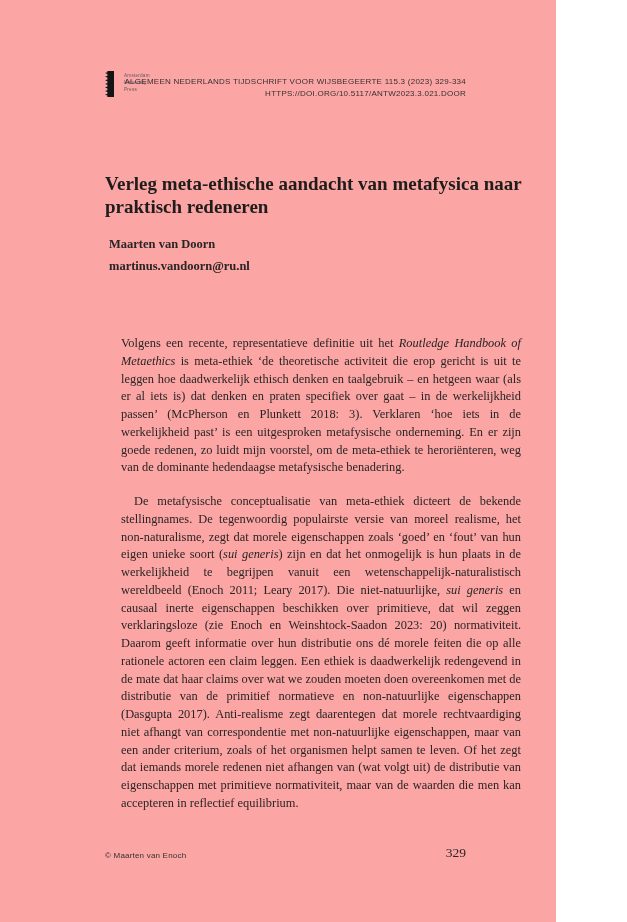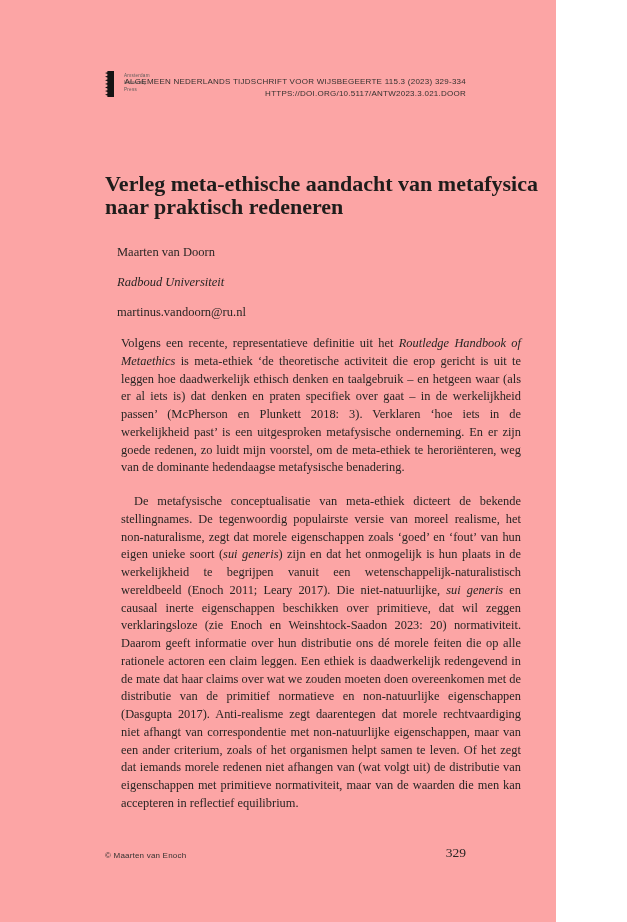--- a/index.html
+++ b/index.html
@@ -53,34 +53,35 @@
   .doi-line {
   }
 
   
   .title {
     position: absolute;
     left: 105px;
     top: 173px;
     width: 452px;
     margin: 0;
-    font-size: 22px;
+    font-size: 19px;
     line-height: 22.5px;
     font-weight: 700;
     color: #1f1d1b;
   }
   .author-block {
     position: absolute;
     left: 105px;
     top: 231px;
     font-size: 12.5px;
     line-height: 18px;
   }
   .author-block div {
-    margin: 12px;
+    margin: 4px;
+    font-weight: bold;
   }
   .affiliation {
     font-style: italic;
   }
 
   
   .body-text {
     position: absolute;
     left: 105px;
     top: 319px;
@@ -137,21 +138,20 @@
 
   <div class="header-right">
     <div class="journal-line">ALGEMEEN NEDERLANDS TIJDSCHRIFT VOOR WIJSBEGEERTE 115.3 (2023) 329-334</div>
     <div class="doi-line">HTTPS://DOI.ORG/10.5117/ANTW2023.3.021.DOOR</div>
   </div>
 
   <h1 class="title">Verleg meta-ethische aandacht van metafysica naar praktisch redeneren</h1>
 
   <div class="author-block">
     <div class="author">Maarten van Doorn</div>
-    <div class="affiliation">Radboud Universiteit</div>
     <div class="email">martinus.vandoorn@ru.nl</div>
   </div>
 
   <div class="body-text">
     <p><span>Volgens een recente, representatieve definitie uit het </span><em>Routledge Handbook of Metaethics</em><span> is meta-ethiek ‘de theoretische activiteit die erop gericht is uit te leggen hoe daadwerkelijk ethisch denken en taalgebruik – en hetgeen waar (als er al iets is) dat denken en praten specifiek over gaat – in de werkelijkheid passen’ (McPherson en Plunkett 2018: 3). Verklaren ‘hoe iets in de werkelijkheid past’ is een uitgesproken metafysische onderneming. En er zijn goede redenen, zo luidt mijn voorstel, om de meta-ethiek te heroriënteren, weg van de dominante hedendaagse metafysische benadering.</span></p>
     <p class="indent"><span>De metafysische conceptualisatie van meta-ethiek dicteert de bekende stellingnames. De tegenwoordig populairste versie van moreel realisme, het non-naturalisme, zegt dat morele eigenschappen zoals ‘goed’ en ‘fout’ van hun eigen unieke soort (</span><em>sui generis</em><span>) zijn en dat het onmogelijk is hun plaats in de werkelijkheid te begrijpen vanuit een wetenschappelijk-naturalistisch wereldbeeld (Enoch 2011; Leary 2017). Die niet-natuurlijke, </span><em>sui generis</em><span> en causaal inerte eigenschappen beschikken over primitieve, dat wil zeggen verklaringsloze (zie Enoch en Weinshtock-Saadon 2023: 20) normativiteit. Daarom geeft informatie over hun distributie ons dé morele feiten die op alle rationele actoren een claim leggen. Een ethiek is daadwerkelijk redengevend in de mate dat haar claims over wat we zouden moeten doen overeenkomen met de distributie van de primitief normatieve en non-natuurlijke eigenschappen (Dasgupta 2017). Anti-realisme zegt daarentegen dat morele rechtvaardiging niet afhangt van correspondentie met non-natuurlijke eigenschappen, maar van een ander criterium, zoals of het organismen helpt samen te leven. Of het zegt dat iemands morele redenen niet afhangen van (wat volgt uit) de distributie van eigenschappen met primitieve normativiteit, maar van de waarden die men kan accepteren in reflectief equilibrium.</span></p>
   </div>
 
   <div class="footer-copyright">© Maarten van Enoch</div>
   <div class="footer-pagenum">329</div>

